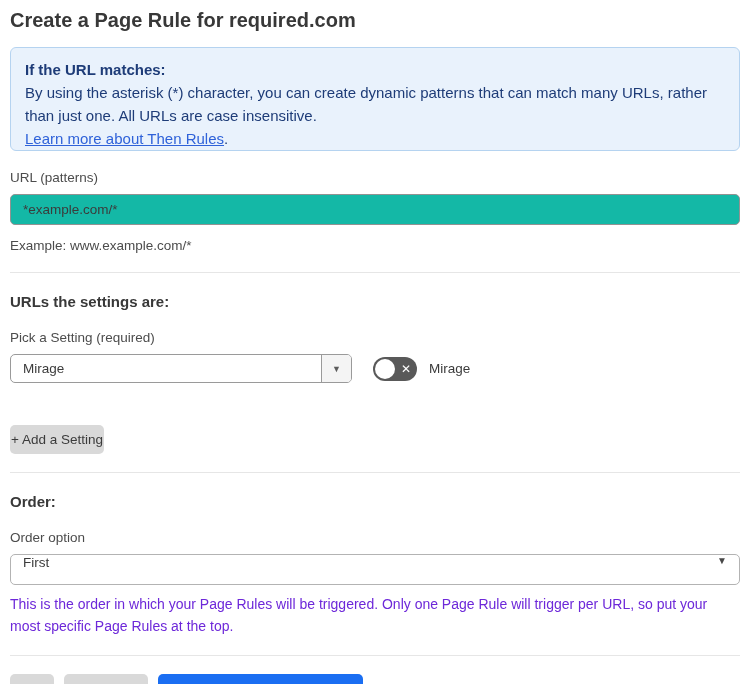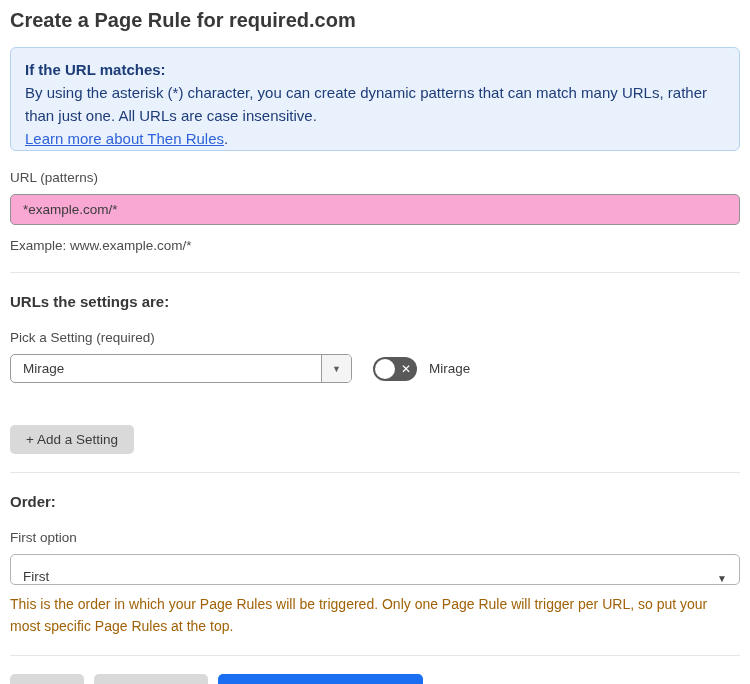--- a/index.html
+++ b/index.html
@@ -60,21 +60,21 @@
     display: block;
     width: 100%;
     height: 31px;
     margin-top: 8px;
     border: 1px solid #929292;
     border-radius: 5px;
     padding: 0 12px;
     font-family: "Liberation Sans", sans-serif;
     font-size: 13.5px;
     color: #3b3b3b;
-    background: #f9a8d4;
+    background: #14b8a6;
     outline: none;
   }
 
   .divider {
     border: none;
     border-top: 1px solid #e6e6e6;
     margin: 18px 0 0 0;
   }
 
   .section-heading {
@@ -155,53 +155,53 @@
     margin-left: 12px;
     font-size: 13.5px;
     color: #3b3b3b;
   }
 
   .btn {
     display: inline-flex;
     align-items: center;
     justify-content: center;
     height: 29px;
-    padding: 0 16px;
+    padding: 0 1px;
     border: none;
     border-radius: 5px;
     font-family: "Liberation Sans", sans-serif;
     font-size: 13.5px;
     cursor: pointer;
   }
   .btn-gray { background: #d9d9d9; color: #3b3b3b; }
   .btn-blue { background: #1a6ef2; color: #ffffff; padding: 0 18px; }
   .add-setting-btn { margin-top: 42px; }
 
   
   .select {
     margin-top: 8px;
     width: 100%;
     height: 31px;
     border: 1px solid #b3b3b3;
     border-radius: 5px;
     background: #fff;
     display: flex;
-    align-items: flex-end;
+    align-items: flex-start;
     justify-content: space-between;
     padding: 0 12px;
     cursor: pointer;
   }
   .select-value { font-size: 13.5px; color: #3b3b3b; }
   .select-arrow { color: #474747; font-size: 10px; }
 
   .order-helper {
     margin-top: 8px;
     font-size: 14px;
     line-height: 22px;
-    color: #a16207;
+    color: #6d28d9;
     max-width: 720px;
   }
 
   .footer-actions {
     display: flex;
     align-items: center;
     gap: 10px;
     margin-top: 18px;
   }
 </style>
@@ -243,21 +243,21 @@
     </div>
     <span class="toggle-setting-label">Mirage</span>
   </div>
 
   <button class="btn btn-gray add-setting-btn">+ Add a Setting</button>
 
   <hr class="divider">
 
   <div class="section-heading">Order:</div>
 
-  <div class="field-label">First option</div>
+  <div class="field-label">Order option</div>
 
   <div class="select">
     <span class="select-value">First</span>
     <span class="select-arrow">▼</span>
   </div>
 
   <p class="order-helper">This is the order in which your Page Rules will be triggered. Only one Page Rule will trigger per URL, so put your most specific Page Rules at the top.</p>
 
   <hr class="divider">
 

